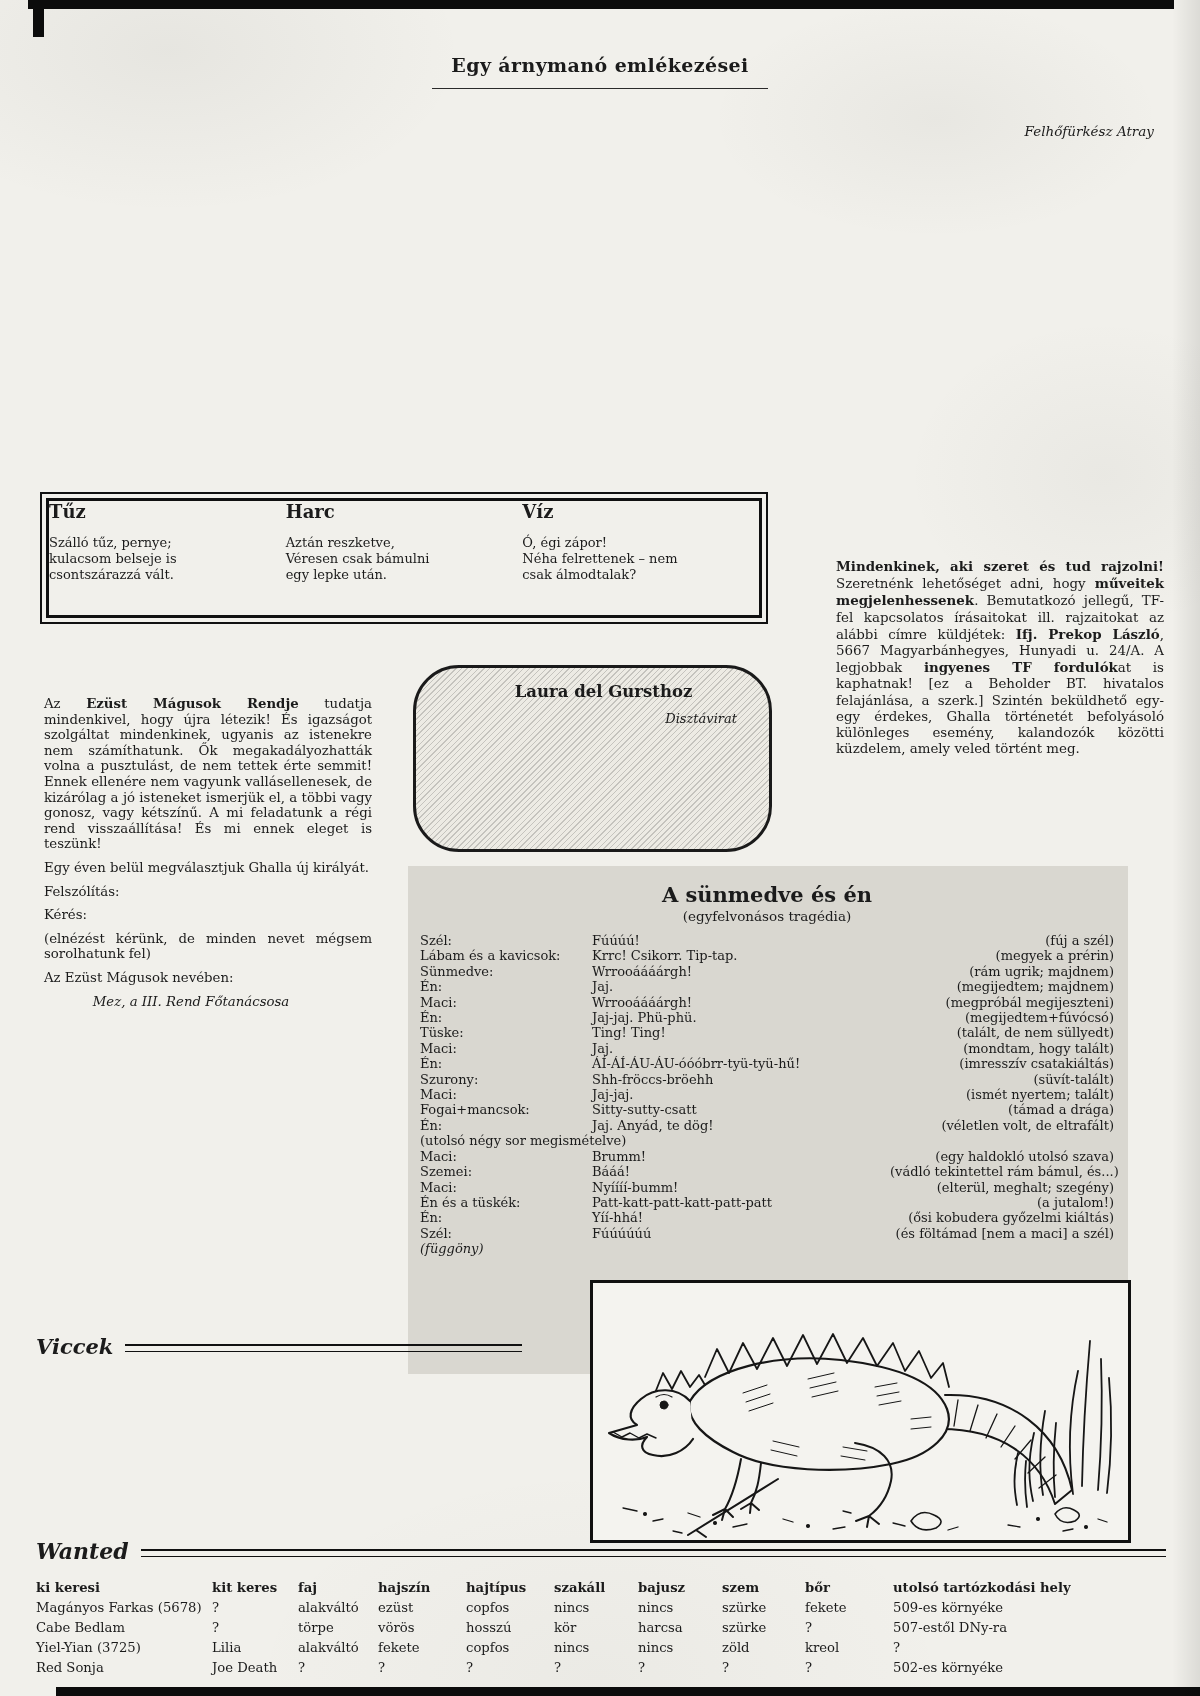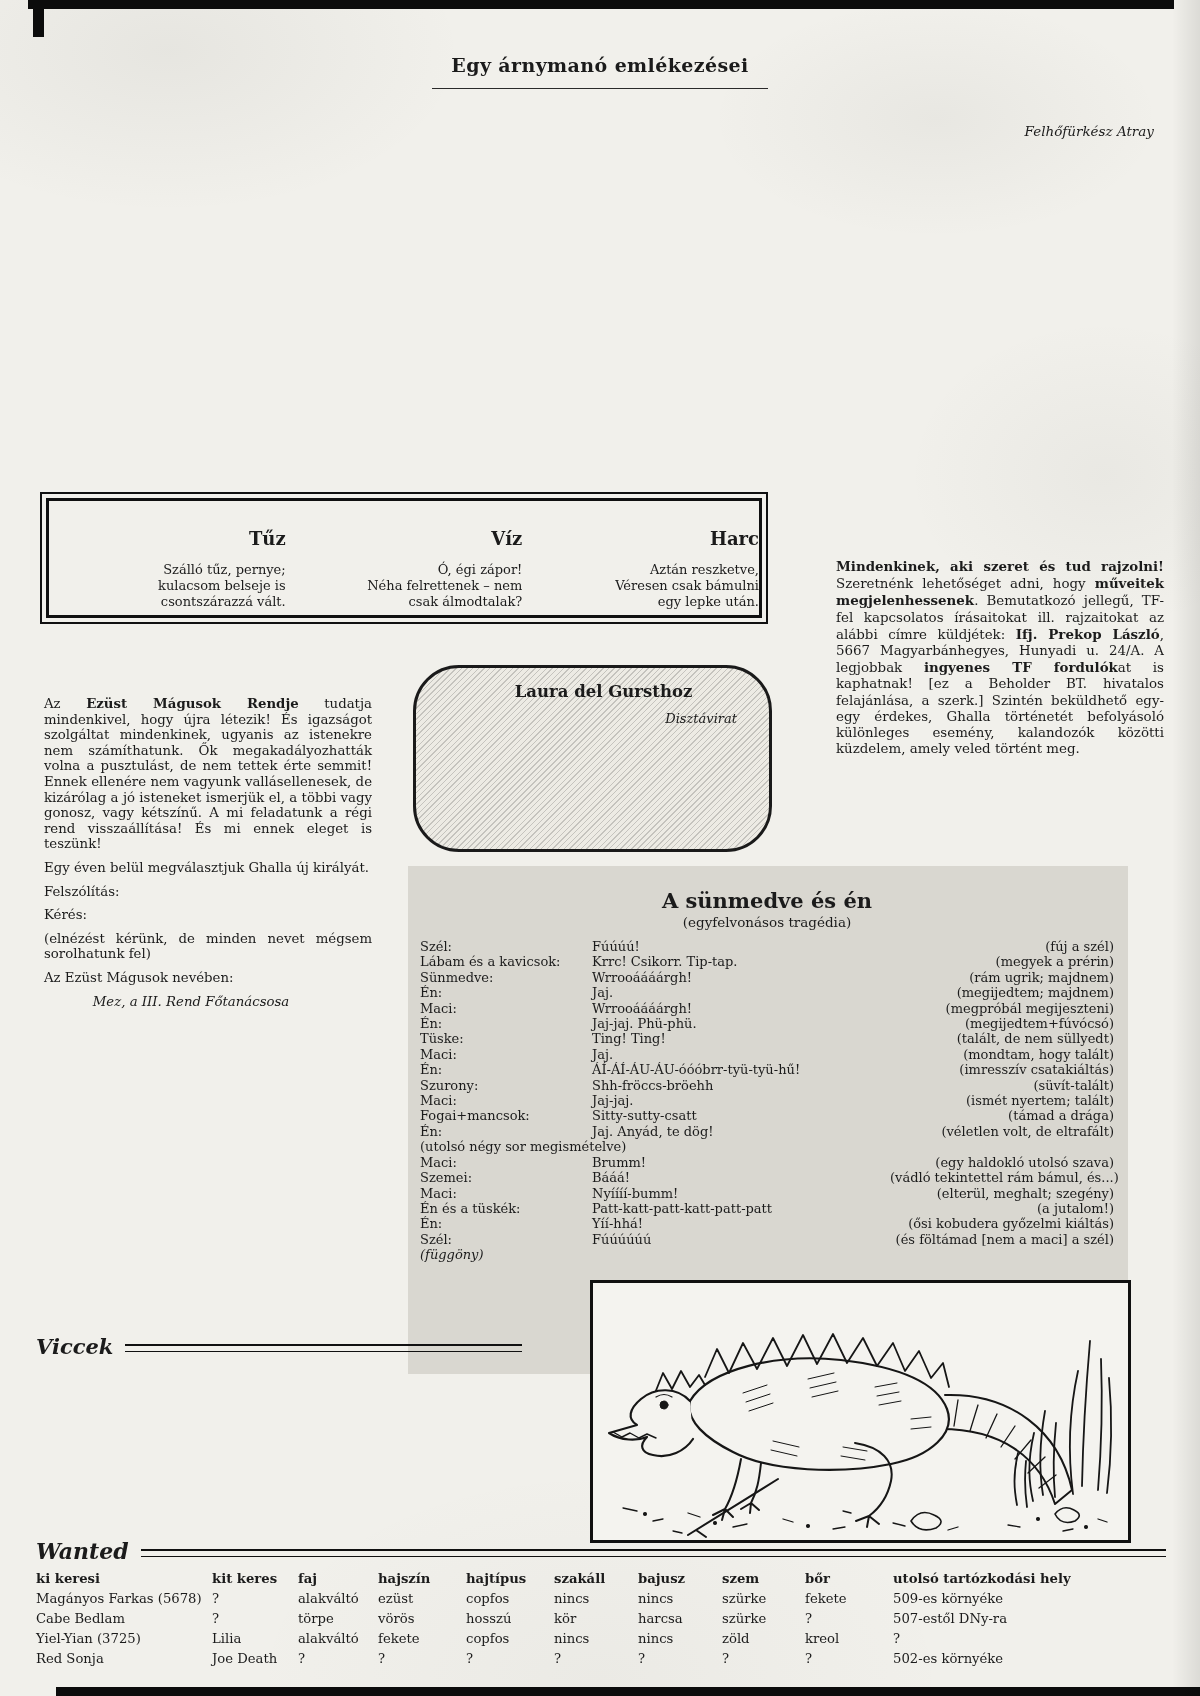--- a/index.html
+++ b/index.html
@@ -26,41 +26,41 @@
   .col-left{position:absolute;left:36px;top:108px;width:552px;text-align:justify;font-size:13.5px;line-height:15.7px}
   .col-right{position:absolute;left:600px;top:108px;width:566px;text-align:justify;font-size:13.5px;line-height:15.6px}
   .par{margin:0;text-indent:17px}
   .par.noind{text-indent:0}
   .par.gap{margin-top:15px}
   .par.it{font-style:italic}
   .article-sig{text-align:right;font-style:italic;margin-top:16px;padding-right:12px;font-size:13.5px}
   
   .haiku-outer{position:absolute;left:40px;top:492px;width:728px;height:132px;border:2px solid #101010;padding:4px;box-sizing:border-box}
   .haiku-inner{border:3px solid #101010;height:100%;box-sizing:border-box;display:flex}
-  .hcol{flex:1;text-align:right;padding-top:27px}
+  .hcol{flex:1;text-align:left;padding-top:0}
   .htitle{font-size:18px;font-weight:bold;margin-bottom:13px}
   .hline{font-size:13px;line-height:16px}
   
   .mages{position:absolute;left:36px;top:688px;width:344px;font-size:13.3px;line-height:15.6px;text-align:justify}
   .mages p{margin:8px}
   .hang{margin:0;padding-left:17px;text-indent:-17px}
   .mages-sig{font-style:italic;text-align:center;padding-right:34px;margin-top:2px}
   
   .laura{position:absolute;left:413px;top:665px;width:359px;height:187px;box-sizing:border-box;
     border:3px solid #1a1a1a;border-radius:46px;
     background-color:#edebe4;
     background-image:repeating-linear-gradient(135deg, rgba(35,35,35,0.20) 0px, rgba(35,35,35,0.20) 1px, transparent 1px, transparent 4px);
     padding:14px 28px 0 50px}
   .laura-title{text-align:center;font-weight:bold;font-size:16.5px;margin-bottom:0}
   .laura-line{font-size:12.8px;line-height:16.5px}
   .laura-sig{font-style:italic;text-align:right;font-size:13px;margin-top:10px;padding-right:4px}
   
   .drawcall{position:absolute;left:836px;top:558px;width:328px;font-size:13.4px;line-height:16.2px;text-align:justify}
   
-  .play{position:absolute;left:408px;top:866px;width:720px;height:508px;background:#d9d7d0;box-sizing:border-box;padding:22px 14px 0 12px}
+  .play{position:absolute;left:408px;top:866px;width:720px;height:508px;background:#d9d7d0;box-sizing:border-box;padding:16px 14px 0 12px}
   .play-title{text-align:center;font-size:21px;font-weight:bold}
   .play-sub{text-align:center;font-size:13.5px;margin-top:1px}
   .prows{margin-top:9px}
   .prow{display:grid;grid-template-columns:172px 298px 1fr;font-size:13px;line-height:15.4px}
   .ps{white-space:nowrap}
   .pl{white-space:nowrap}
   .pd{text-align:right;white-space:nowrap}
   .prow.curtain .ps{font-style:italic}
   
   .jokes{position:absolute;left:36px;top:1334px;width:486px}
@@ -70,21 +70,21 @@
   .joke-list{margin-top:12px}
   .joke-line{font-size:13.3px;line-height:21px}
   .joke-line.sp{margin-top:26px}
   
   .illus{position:absolute;left:590px;top:1280px;width:541px;height:263px;border:3px solid #101010;box-sizing:border-box;background:#f4f3ef}
   .illus svg{display:block;width:100%;height:100%}
   
   .wanted{position:absolute;left:36px;top:1538px;width:1130px}
   .wanted-head{display:flex;align-items:center}
   .wanted-title{font-size:22px;font-weight:bold;font-style:italic}
-  .wtable{margin-top:5px}
+  .wtable{margin-top:14px}
   .wrow{display:grid;grid-template-columns:176px 86px 80px 88px 88px 84px 84px 83px 88px auto;font-size:13.2px;line-height:20px}
   .wrow.whead{font-weight:bold}
 </style>
 </head>
 <body>
 
 <div class="scan-top"></div>
 <div class="scan-nub"></div>
 <div class="scan-bottom"></div>
 <div class="scan-edge"></div>
@@ -117,30 +117,30 @@
 
 <div class="haiku-outer">
   <div class="haiku-inner">
       <div class="hcol">
     <div class="htitle">Tűz</div>
     <div class="hline">Szálló tűz, pernye;</div>
     <div class="hline">kulacsom belseje is</div>
     <div class="hline">csontszárazzá vált.</div>
   </div>
       <div class="hcol">
+    <div class="htitle">Harc</div>
+    <div class="hline">Aztán reszketve,</div>
+    <div class="hline">Véresen csak bámulni</div>
+    <div class="hline">egy lepke után.</div>
+  </div>
+      <div class="hcol">
     <div class="htitle">Víz</div>
     <div class="hline">Ó, égi zápor!</div>
     <div class="hline">Néha felrettenek – nem</div>
     <div class="hline">csak álmodtalak?</div>
-  </div>
-      <div class="hcol">
-    <div class="htitle">Harc</div>
-    <div class="hline">Aztán reszketve,</div>
-    <div class="hline">Véresen csak bámulni</div>
-    <div class="hline">egy lepke után.</div>
   </div>
     </div>
 </div>
 
 <div class="mages">
   <p><span>Az </span><span class="b">Ezüst Mágusok Rendje</span><span> tudatja mindenkivel, hogy újra létezik! És igazságot szolgáltat mindenkinek, ugyanis az istenekre nem számíthatunk. Ők megakadályozhatták volna a pusztulást, de nem tettek érte semmit! Ennek ellenére nem vagyunk vallásellenesek, de kizárólag a jó isteneket ismerjük el, a többi vagy gonosz, vagy kétszínű. A mi feladatunk a régi rend visszaállítása! És mi ennek eleget is teszünk!</span></p>
   <p>Egy éven belül megválasztjuk Ghalla új királyát.</p>
   <p>Felszólítás:</p>
   <div>
       <p class="hang"></p>

